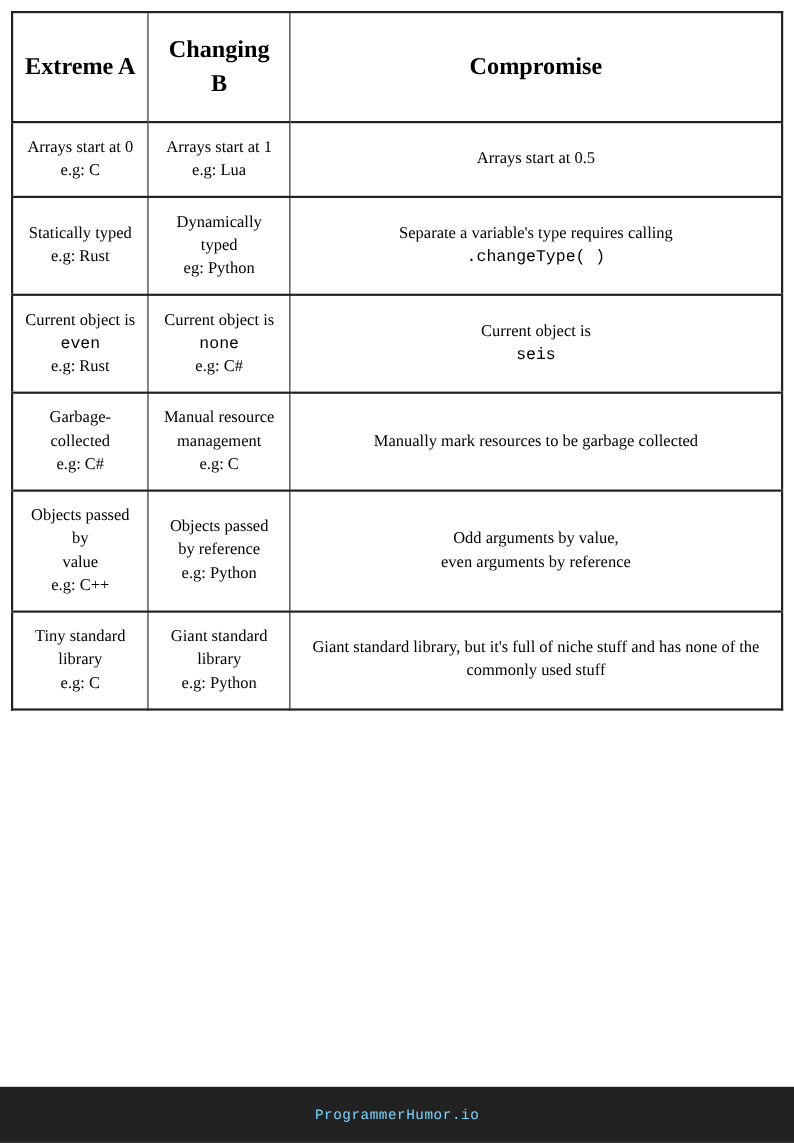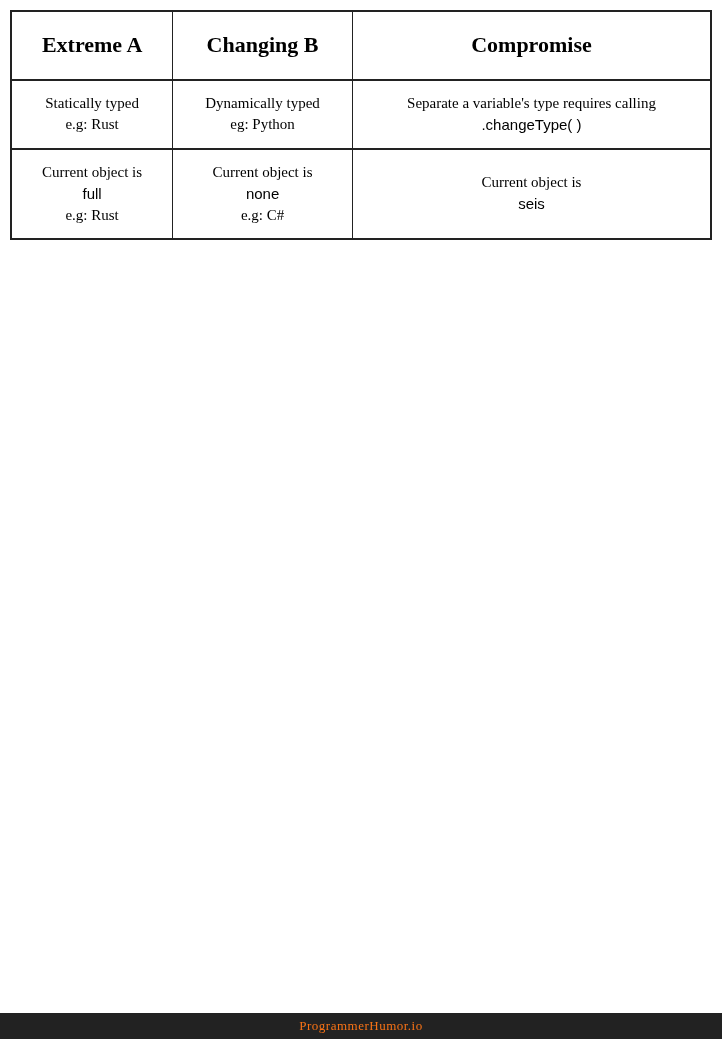--- a/index.html
+++ b/index.html
@@ -48,56 +48,76 @@
 
     tbody tr {
       border-top: 2px solid #222;
     }
 
     td {
       font-family: Georgia, 'Times New Roman', serif;
     }
 
     .mono {
-      font-family: Liberation Sans, sans-serif;
+      font-family: Liberation Mono, monospace;
       text-align: right;
     }
 
     .footer {
       background: #222;
-      color: #f97316;
+      color: #7dd3fc;
       text-align: center;
-      padding: 5px 10px;
-      font-family: Liberation Serif, serif;
+      padding: 18px 10px;
+      font-family: Liberation Mono, monospace;
       font-size: 13px;
       letter-spacing: 0.5px;
     }
   </style>
 </head>
 <body>
 
 <div class="table-container">
   <table>
     <thead>
       <tr>
         <th>Extreme A</th>
         <th>Changing B</th>
         <th>Compromise</th>
       </tr>
     </thead>
     <tbody id="table-body">
+    <tr>
+          <td>Arrays start at 0<br>e.g: C</td>
+          <td>Arrays start at 1<br>e.g: Lua</td>
+          <td>Arrays start at 0.5</td>
+        </tr>
         <tr>
           <td>Statically typed<br>e.g: Rust</td>
           <td>Dynamically typed<br>eg: Python</td>
           <td><span>Separate a variable's type requires calling</span><br><span class="mono">.changeType( )</span></td>
         </tr>
         <tr>
-          <td><span>Current object is</span><br><span class="mono">full</span><br><span>e.g: Rust</span></td>
+          <td><span>Current object is</span><br><span class="mono">even</span><br><span>e.g: Rust</span></td>
           <td><span>Current object is</span><br><span class="mono">none</span><br><span>e.g: C#</span></td>
           <td><span>Current object is</span><br><span class="mono">seis</span></td>
+        </tr>
+        <tr>
+          <td>Garbage-collected<br>e.g: C#</td>
+          <td>Manual resource<br>management<br>e.g: C</td>
+          <td>Manually mark resources to be garbage collected</td>
+        </tr>
+        <tr>
+          <td>Objects passed by<br>value<br>e.g: C++</td>
+          <td>Objects passed<br>by reference<br>e.g: Python</td>
+          <td>Odd arguments by value,<br>even arguments by reference</td>
+        </tr>
+        <tr>
+          <td>Tiny standard<br>library<br>e.g: C</td>
+          <td>Giant standard<br>library<br>e.g: Python</td>
+          <td>Giant standard library, but it's full of niche stuff and has none of the commonly used stuff</td>
         </tr>
       </tbody>
   </table>
 </div>
 
 <div class="footer">
   <span>ProgrammerHumor.io</span>
 </div>
 
 </body></html>

